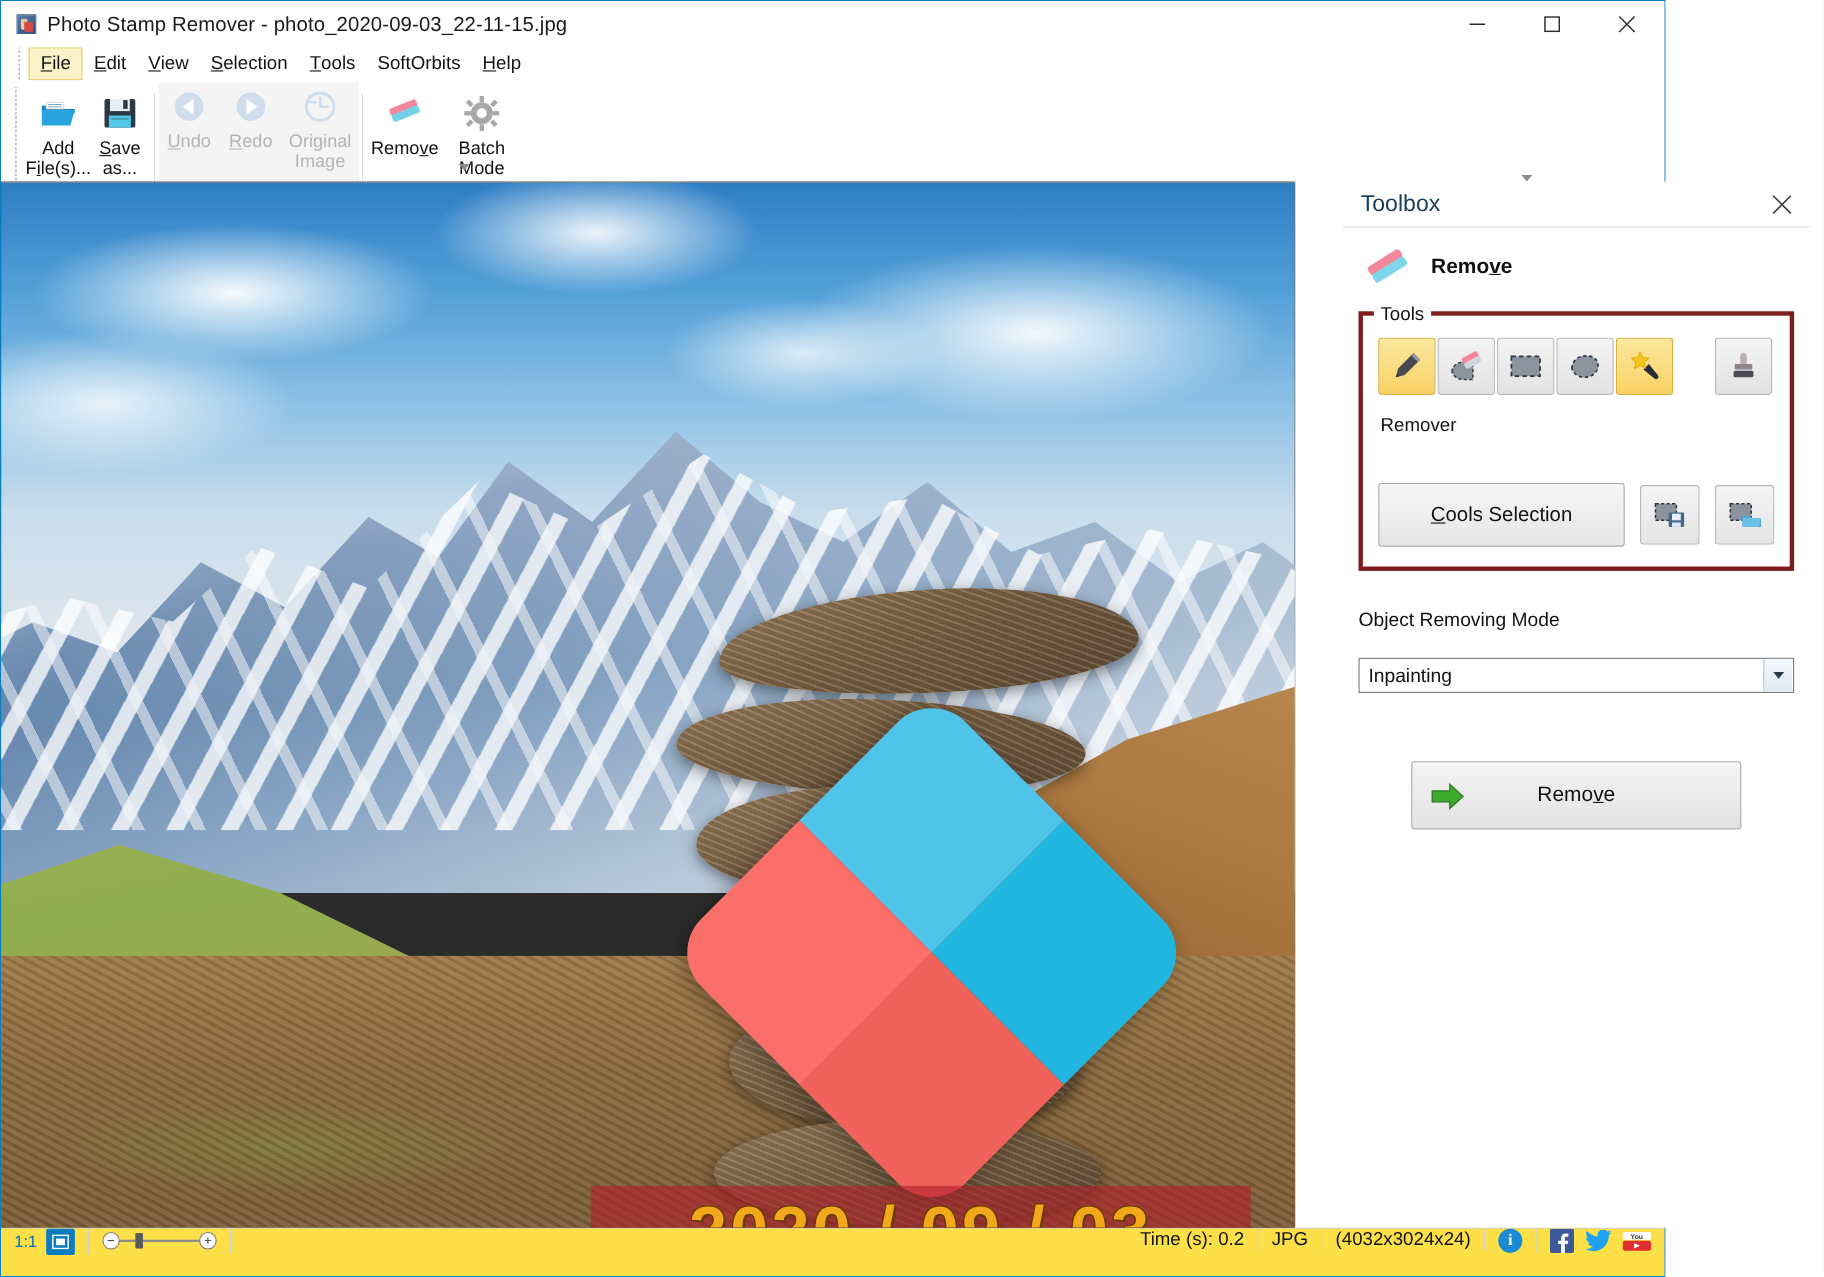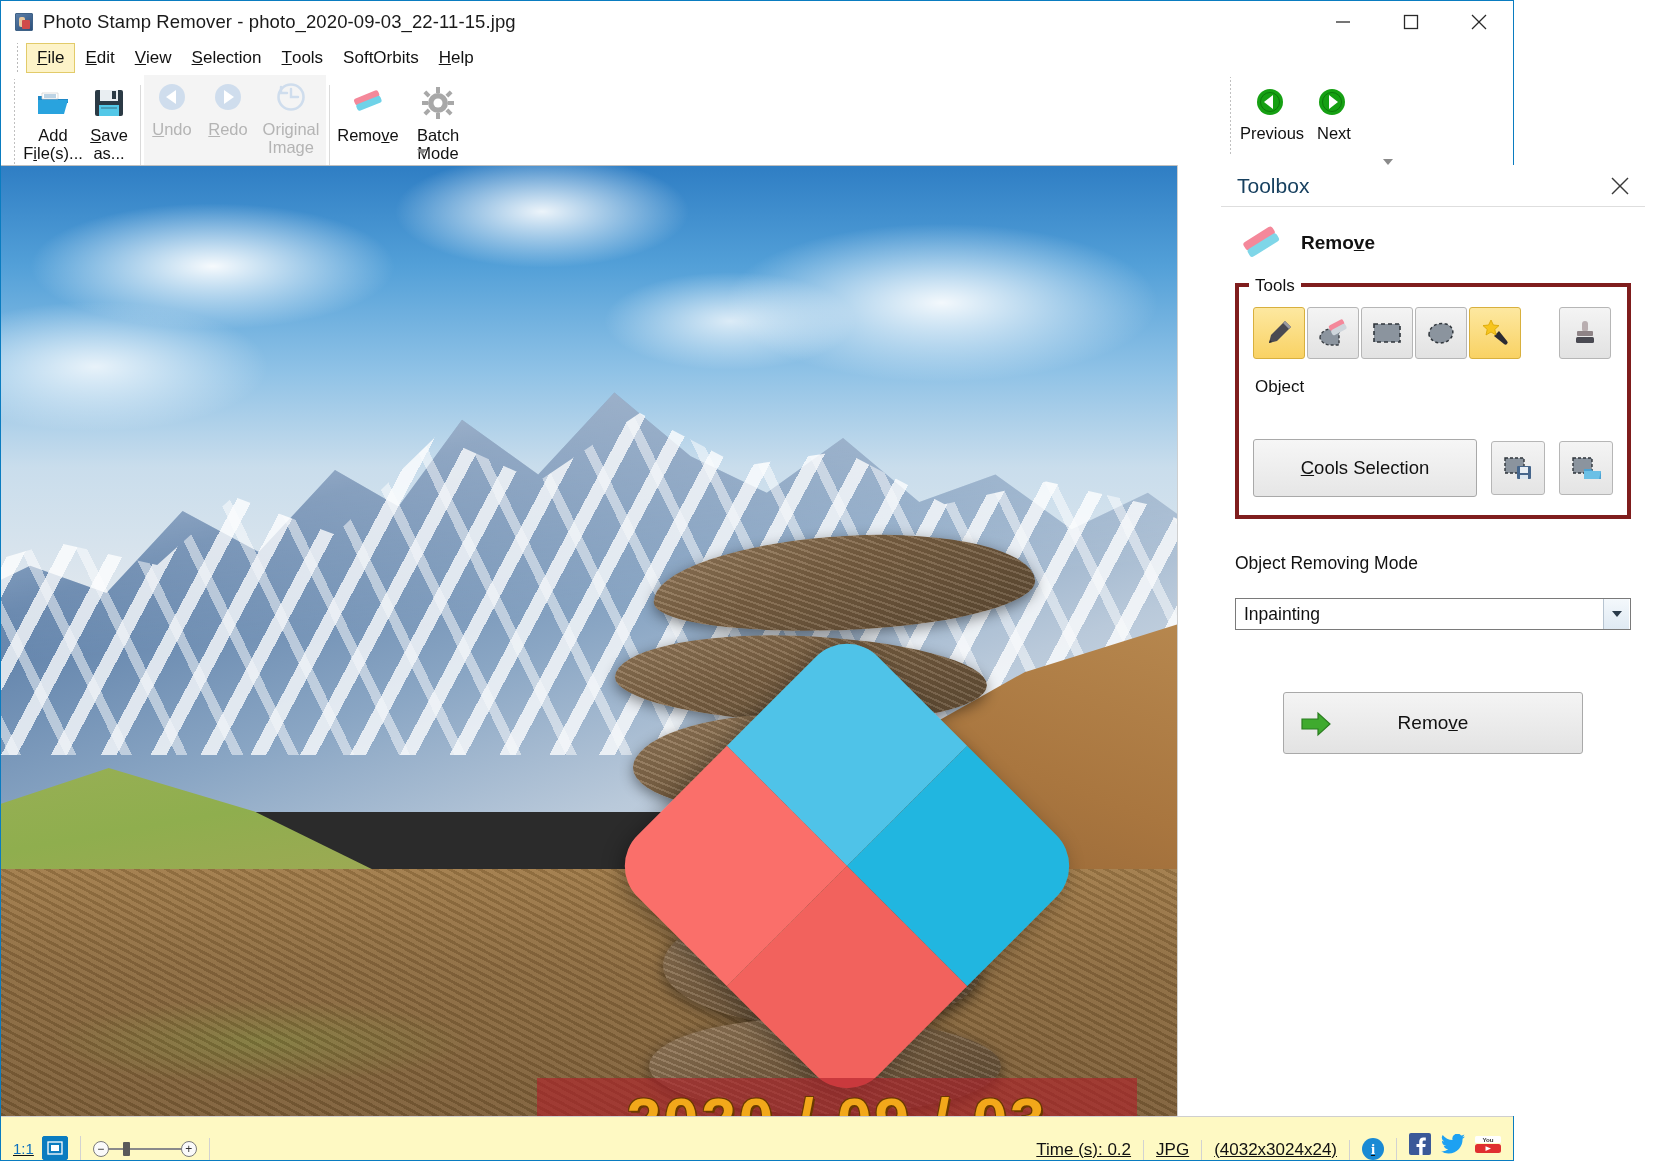--- a/index.html
+++ b/index.html
@@ -333,23 +333,23 @@
     background: linear-gradient(180deg,#f4f4f4,#e3e3e3);
     display:flex; align-items:center; justify-content:center; position:relative;
     font-size: 19px; color:#111;
   }
   .remove-big .arrow-ico { position:absolute; left:16px; top:18px; }
   .remove-big u { text-decoration: underline; }
 
   
   .statusbar {
     height: 44px; flex: 0 0 44px;
-    display: flex; align-items: flex-end;
-    background: #fef9c3; border-top: 1px solid #cfcfcf;
-    font-size: 17px; color: #111; text-decoration: underline;
+    display: flex; align-items: flex-start;
+    background: #fde047; border-top: 1px solid #cfcfcf;
+    font-size: 17px; color: #111;
   }
   .sb-cell {
     display:flex; align-items:center; padding: 0 12px;
     border-right: 1px solid #d2d2d2;
   }
   .sb-zoom { gap: 8px; }
   .zoom-ratio { font-size: 15px; color:#0a6ebd; }
   .fit-btn {
     width: 26px; height: 24px; border:1px solid #0a7cc0; border-radius:2px;
     background:#0a7cc0; display:flex; align-items:center; justify-content:center;
@@ -530,43 +530,20 @@
       </span>
       <span class="tb-lbl">Batch<br>Mode</span>
     </div>
 
     <span class="tb-overflow">
       <svg width="14" height="14" viewBox="0 0 14 14">
           <path d="M2 4 L12 4 L7 10 z" fill="#8a8a8a"></path>
         </svg>
     </span>
 
-    <div class="nav-group">
-      <div class="nav-grip"></div>
-      <div class="nav-btn">
-        <span class="tb-ico" style="height:32px">
-          <svg width="30" height="30" viewBox="0 0 30 30">
-            <circle cx="15" cy="15" r="13" fill="#16a013"></circle>
-            <circle cx="15" cy="15" r="9.5" fill="#16a013" stroke="#0c7a0a" stroke-width="1"></circle>
-            <path d="M18 8 L9 15 L18 22 z" fill="#ffffff"></path>
-          </svg>
-        </span>
-        <span>Previous</span>
-      </div>
-      <div class="nav-btn">
-        <span class="tb-ico" style="height:32px">
-          <svg width="30" height="30" viewBox="0 0 30 30">
-            <circle cx="15" cy="15" r="13" fill="#16a013"></circle>
-            <circle cx="15" cy="15" r="9.5" fill="#16a013" stroke="#0c7a0a" stroke-width="1"></circle>
-            <path d="M12 8 L21 15 L12 22 z" fill="#ffffff"></path>
-          </svg>
-        </span>
-        <span>Next</span>
-      </div>
-    </div>
     <span class="nav-overflow">
       <svg width="14" height="14" viewBox="0 0 14 14">
           <path d="M2 4 L12 4 L7 10 z" fill="#8a8a8a"></path>
         </svg>
     </span>
   </div>
 
   <div class="body-row">
 
     <div class="canvas-wrap">
@@ -657,21 +634,21 @@
           <span class="tool-spacer"></span>
           <div class="tool-btn">
             <svg width="30" height="30" viewBox="0 0 30 30">
               <rect x="12" y="3" width="6" height="11" rx="3" fill="#b9aeb0"></rect>
               <rect x="7" y="13" width="16" height="5" rx="1" fill="#8e8386"></rect>
               <rect x="6" y="19" width="18" height="6" rx="1.5" fill="#4a4a52"></rect>
             </svg>
           </div>
         </div>
 
-        <div class="radius-label">Object</div>
+        <div class="radius-label">Remover</div>
 
         <div class="actions-row">
           <div class="clear-btn">
               <u>C</u>
               <span>ools Selection</span>
             </div>
           <div class="sq-btn">
             <svg width="30" height="26" viewBox="0 0 30 26">
               <rect x="2" y="3" width="19" height="15" fill="#8b949e" stroke="#2f353b" stroke-width="1.4" stroke-dasharray="3 2"></rect>
               <rect x="14" y="11" width="14" height="13" rx="1" fill="#46668c"></rect>

